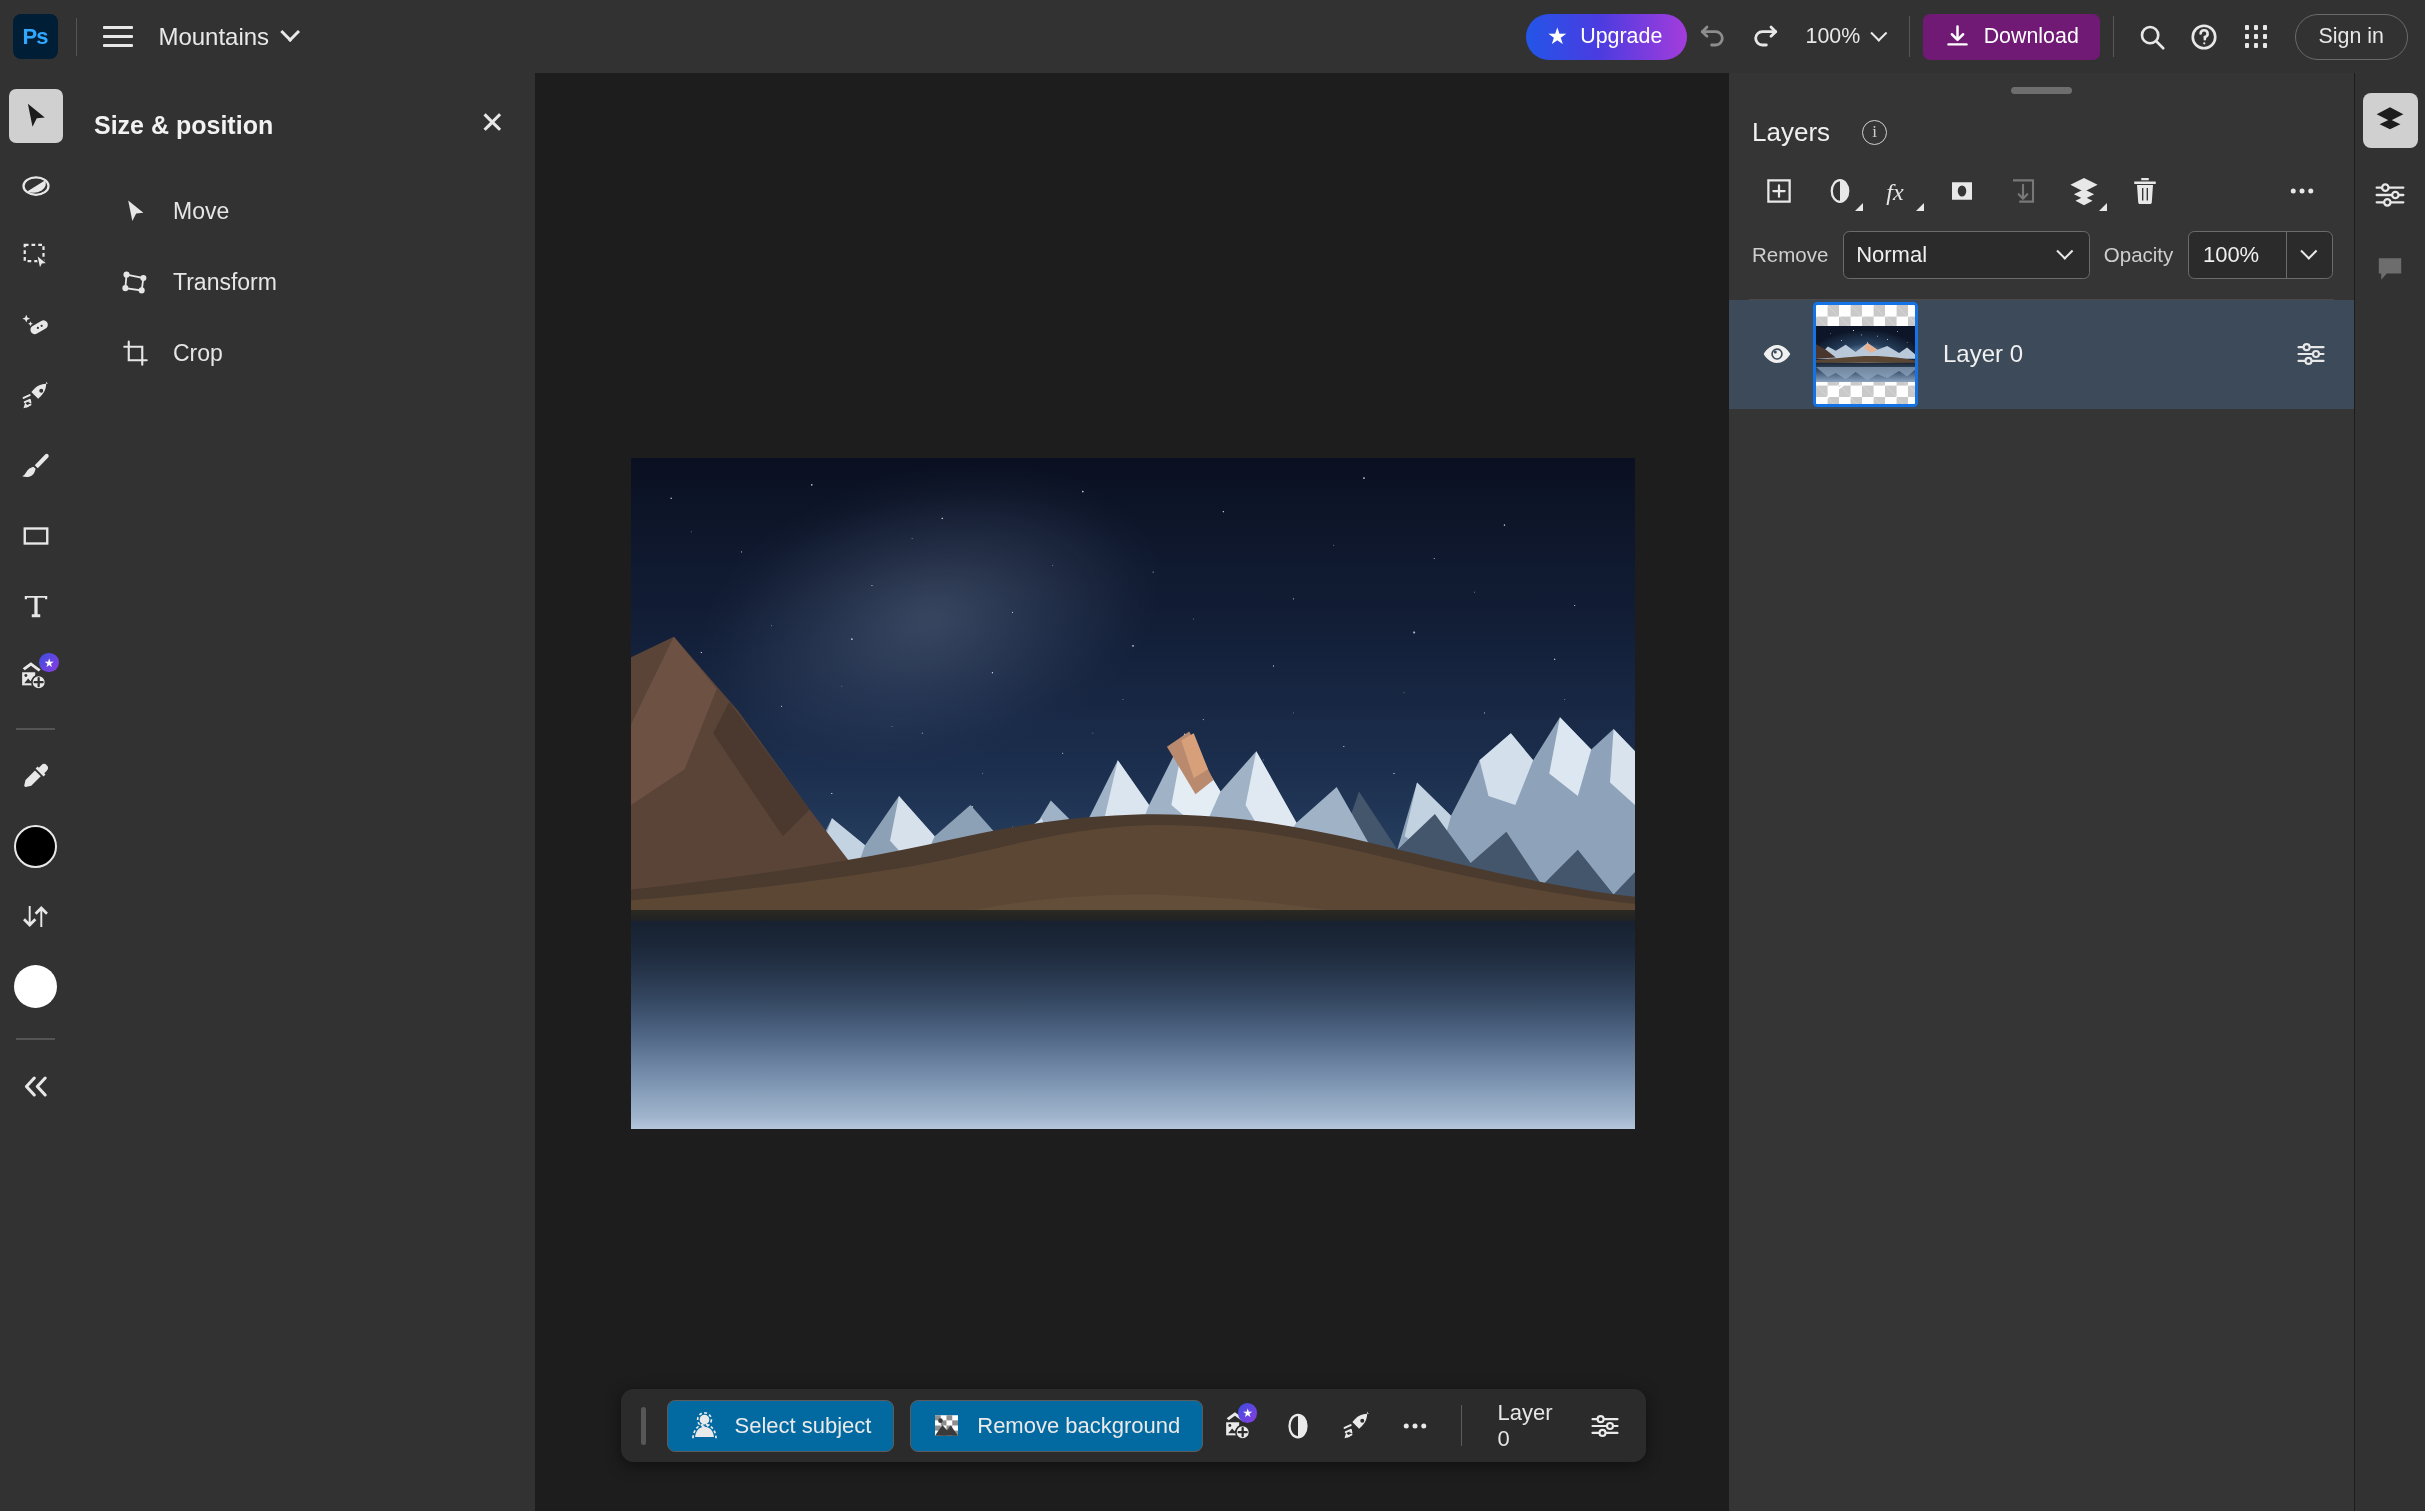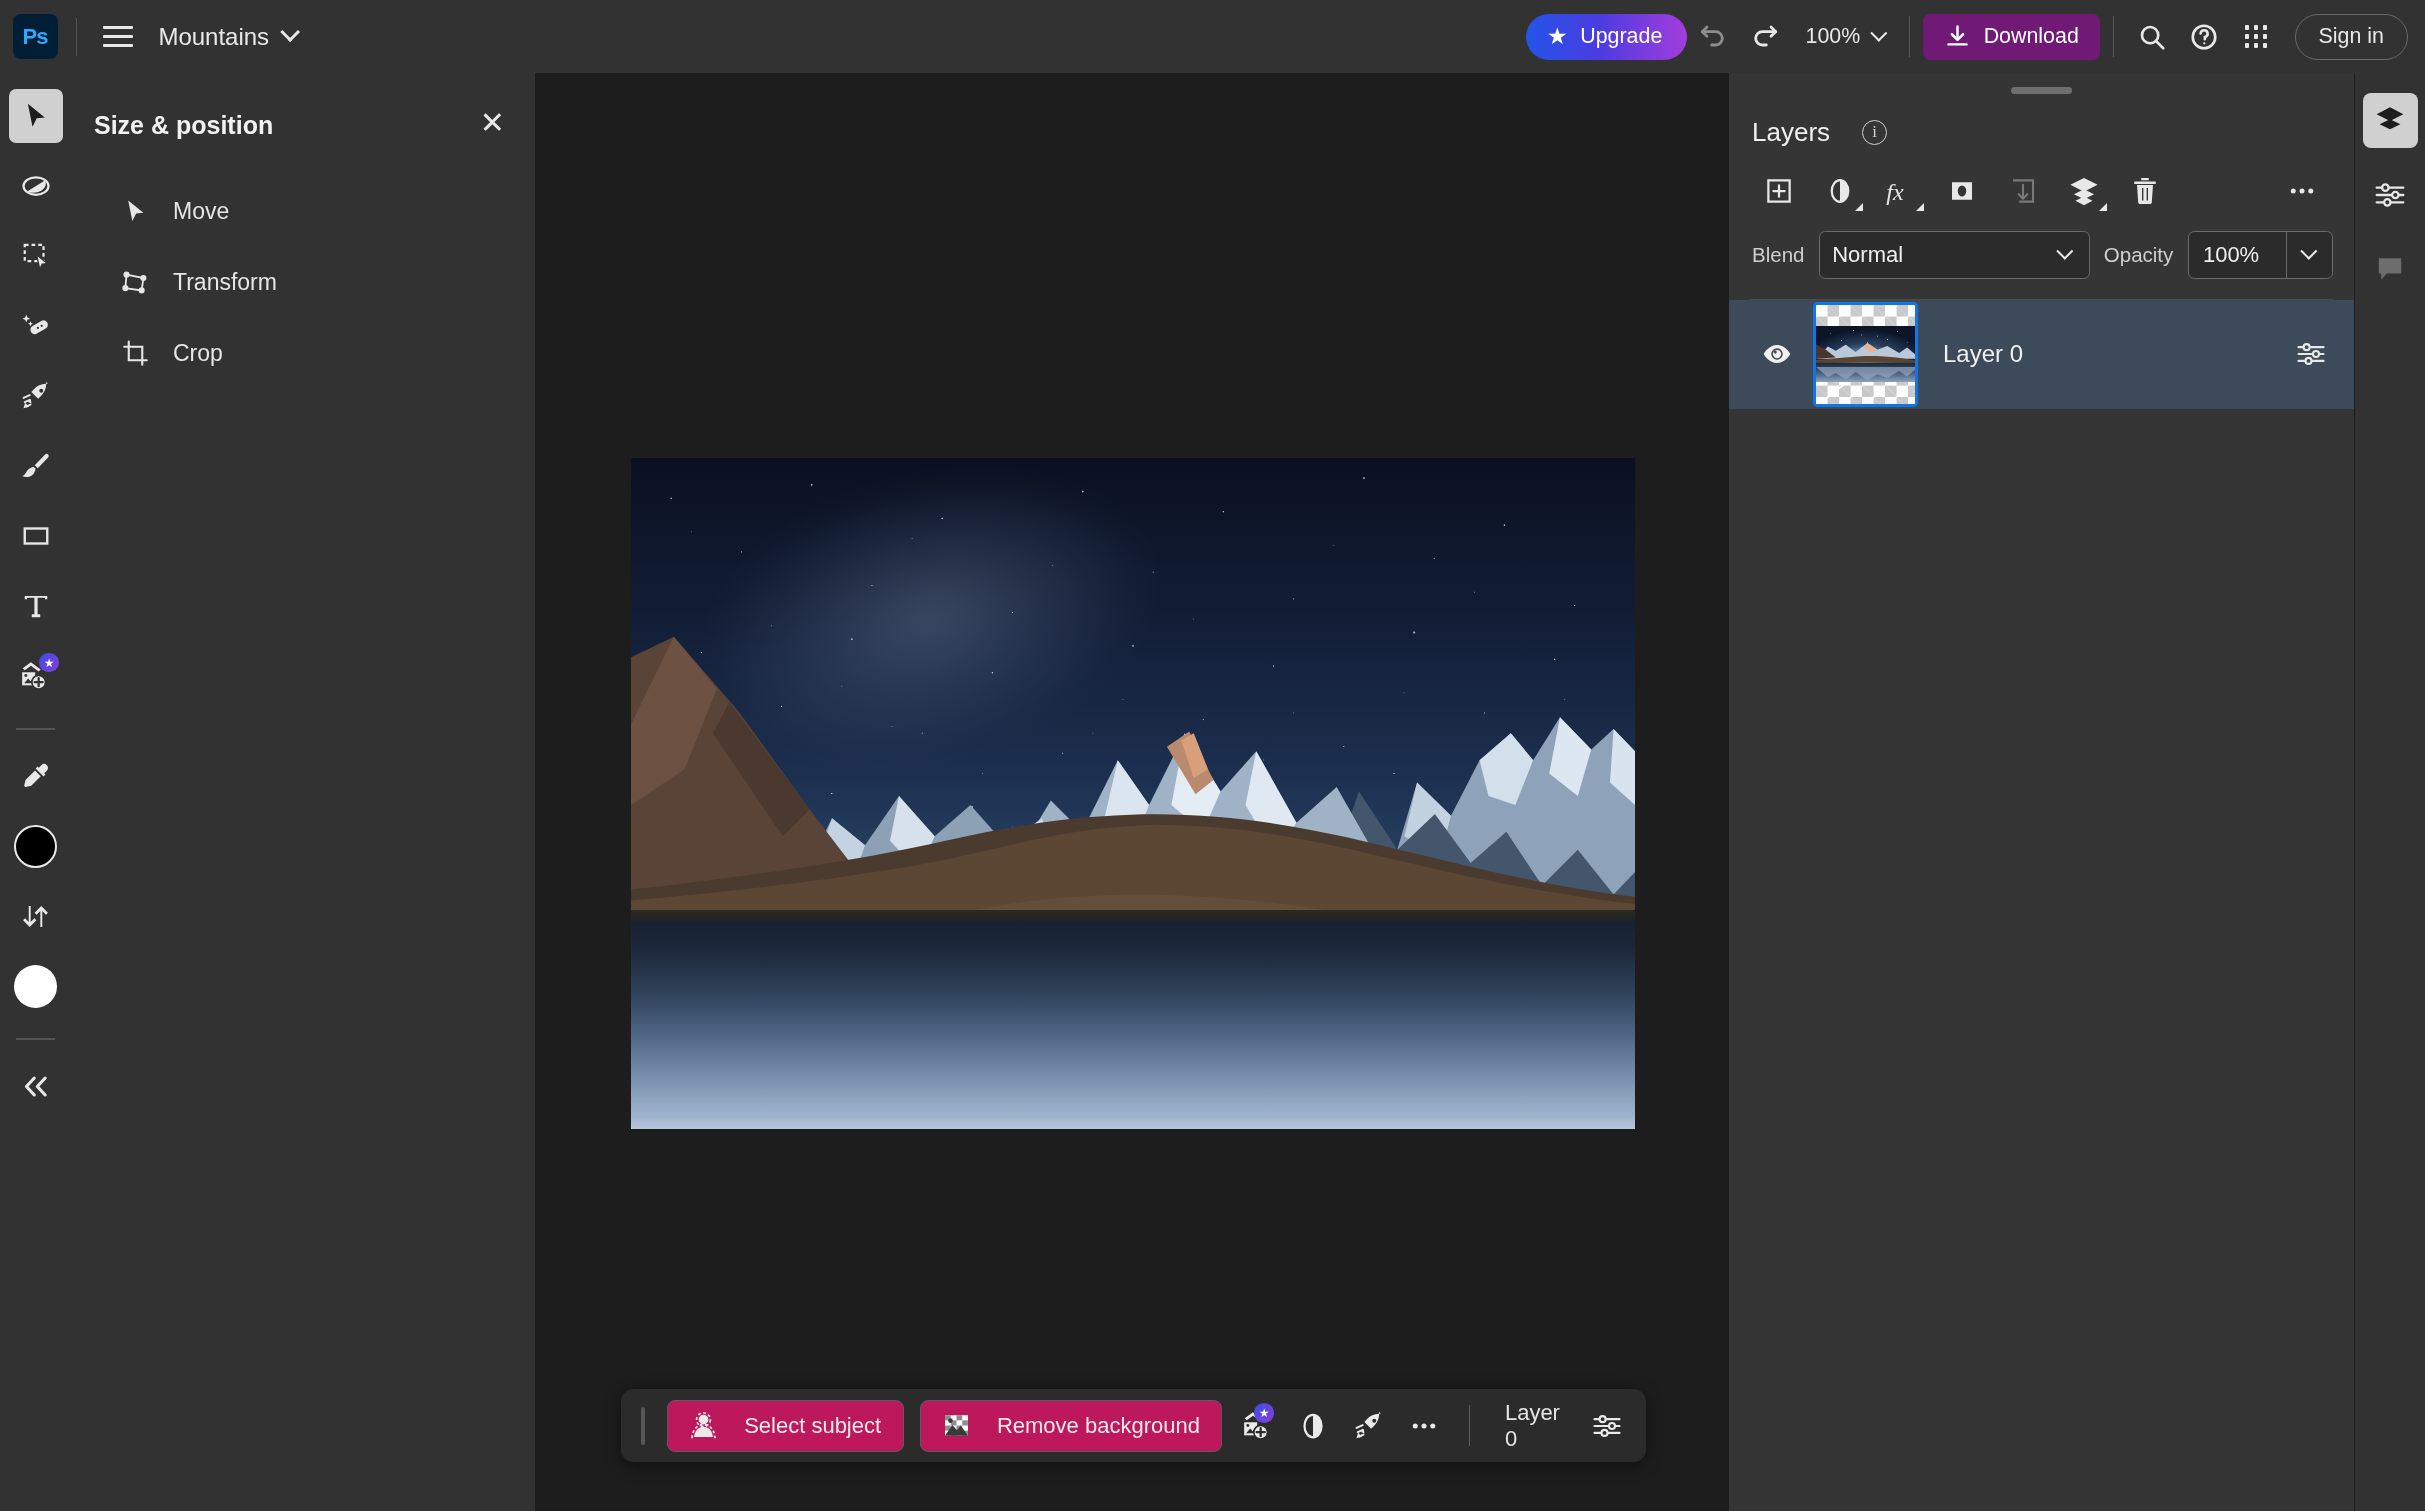--- a/index.html
+++ b/index.html
@@ -226,22 +226,22 @@
 
   
   .ctxbar {
     position: absolute; left: 621px; top: 1389px; width: 1025px; height: 73px;
     background: #2b2b2b; border-radius: 12.5px;
     display: flex; align-items: center; padding: 0 19.6px; gap: 16px;
     box-shadow: 0 3.6px 16px rgba(0,0,0,0.45);
   }
   .grab { width: 6.3px; height: 38px; background: #575757; border-radius: 3.6px; margin-right: 5.4px; }
   .ctx-btn {
-    display: flex; align-items: center; gap: 26px; height: 52px; padding: 0 21.4px;
-    background: #be185d; border: 0.9px solid #5c5c5c; border-radius: 8px;
+    display: flex; align-items: center; gap: 16px; height: 52px; padding: 0 21.4px;
+    background: #0369a1; border: 0.9px solid #5c5c5c; border-radius: 8px;
     color: #eaeaea; font-size: 22px; cursor: pointer; font-family: inherit; white-space: nowrap;
   }
   .ctx-icon { width: 52px; height: 52px; display: flex; align-items:center; justify-content:center;
     color:#eaeaea; cursor:pointer; position: relative; }
   .ctx-div { width: 0.9px; height: 41px; background: #5c5c5c; margin: 0 9px; }
   .ctx-label { color: #e6e6e6; font-size: 22px; padding: 0 10.7px; }
 
   
   .layers-panel {
     position: absolute; top: 73px; left: 1729px; width: 625px; height: 1438px;
@@ -721,21 +721,21 @@
       <div class="lp-tool" style="margin-left:auto;">
         <svg width="30" height="30" viewBox="0 0 24 24" fill="currentColor">
           <circle cx="5" cy="12" r="2"></circle>
             <circle cx="12" cy="12" r="2"></circle>
             <circle cx="19" cy="12" r="2"></circle>
         </svg>
       </div>
     </div>
 
     <div class="lp-row2">
-      <span class="lp-lbl">Blend</span>
+      <span class="lp-lbl">Remove</span>
       <div class="blend-select">
         <span>Normal</span>
         <span class="chev"></span>
       </div>
       <span class="lp-lbl">Opacity</span>
       <div class="opacity-box">
         <div class="opacity-val">100%</div>
         <div class="opacity-step">
           <span class="chev"></span>
         </div>

